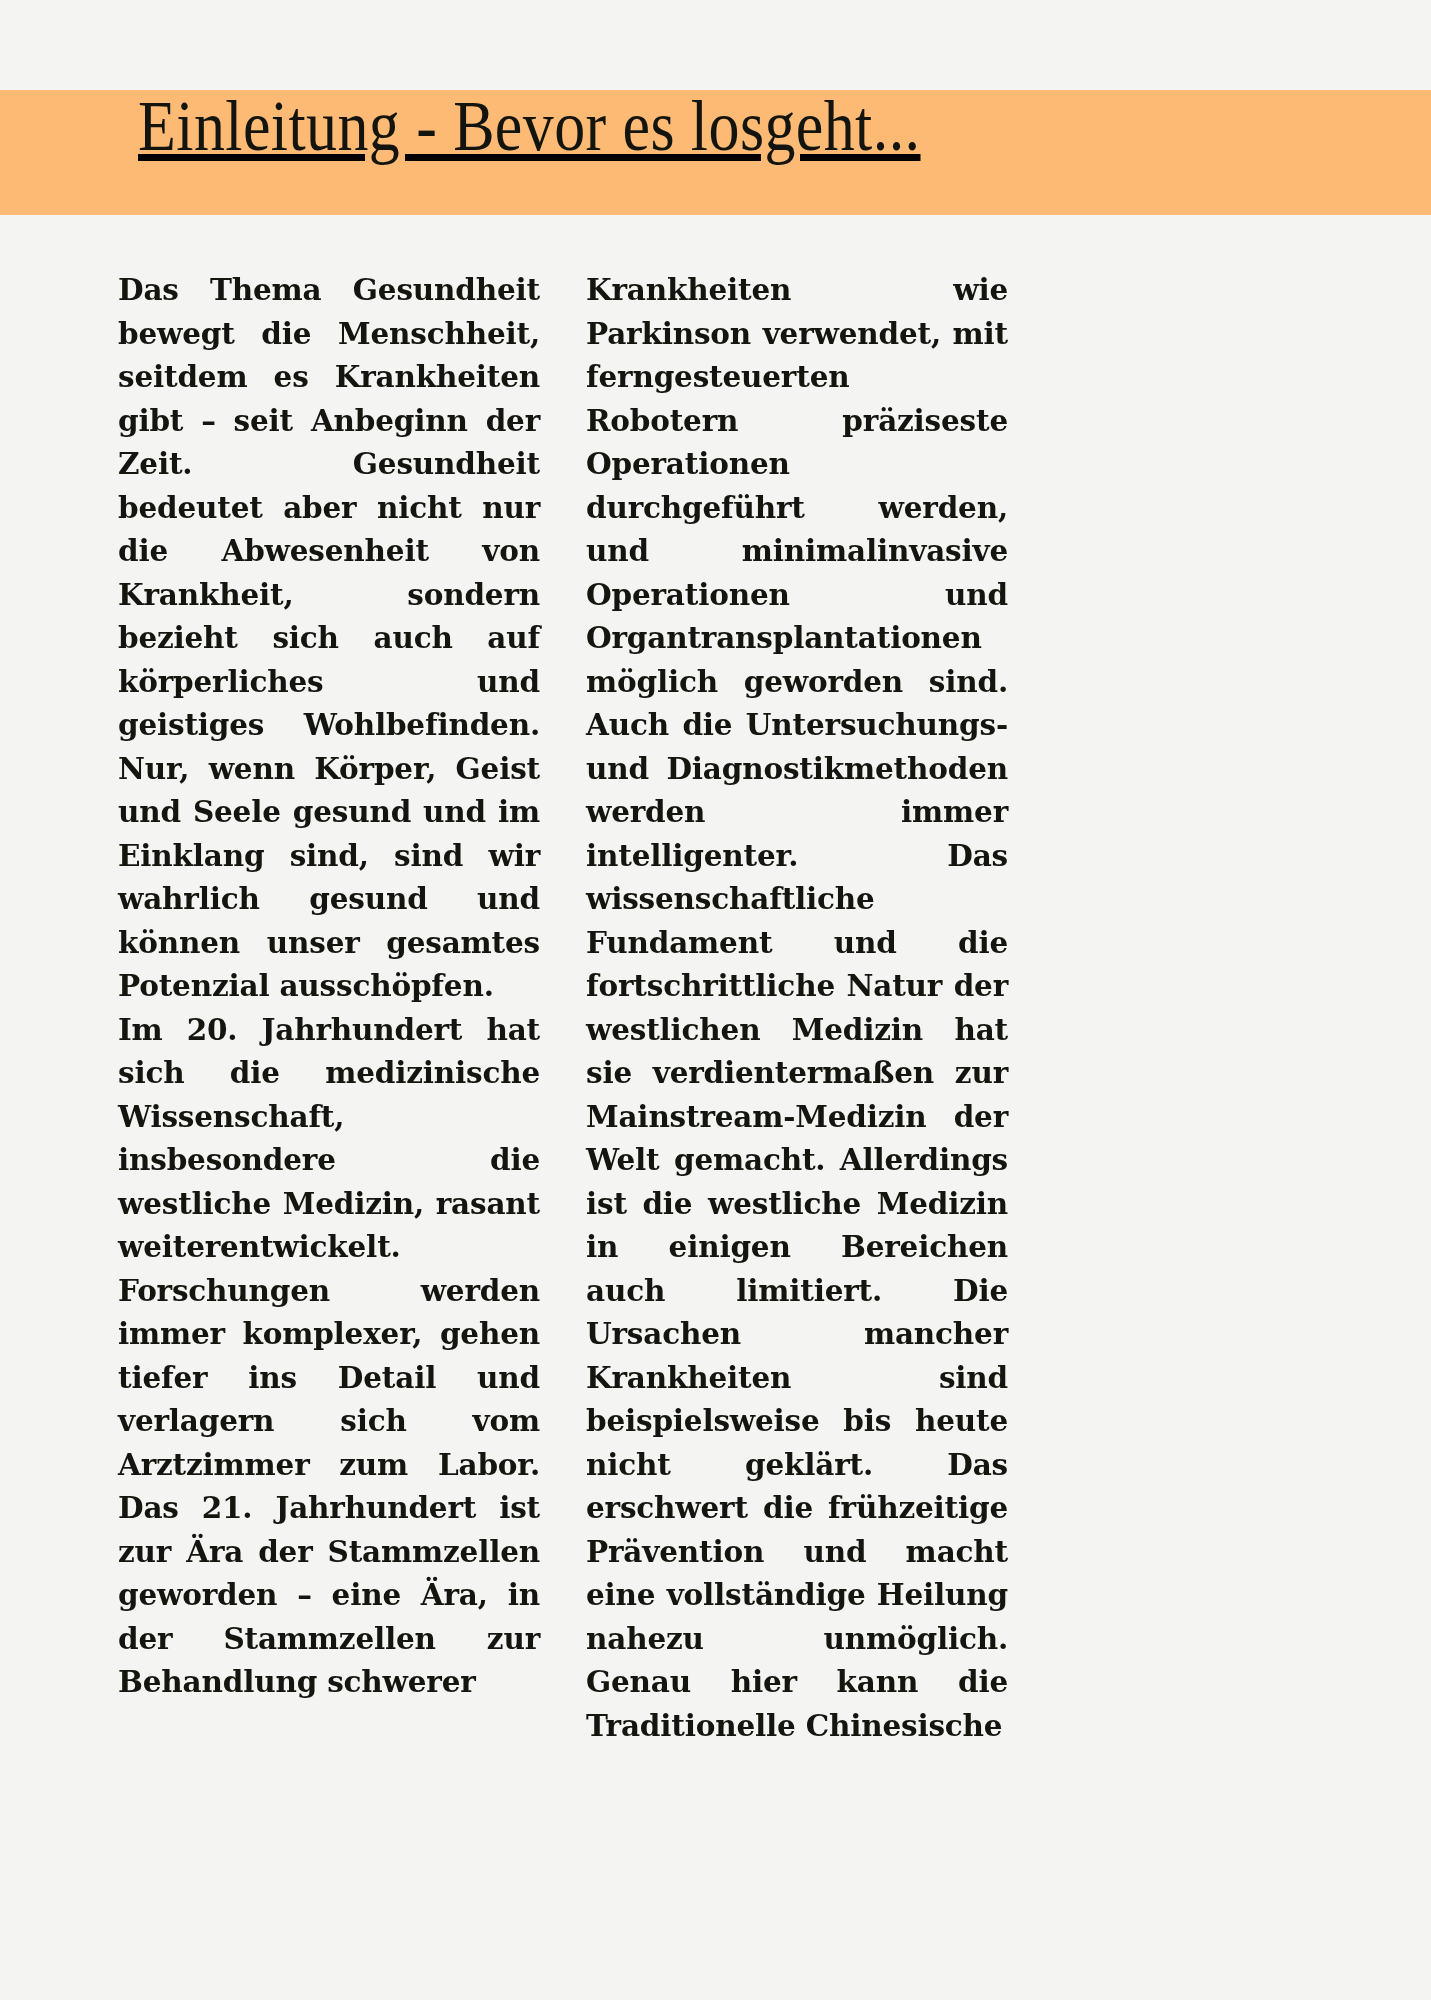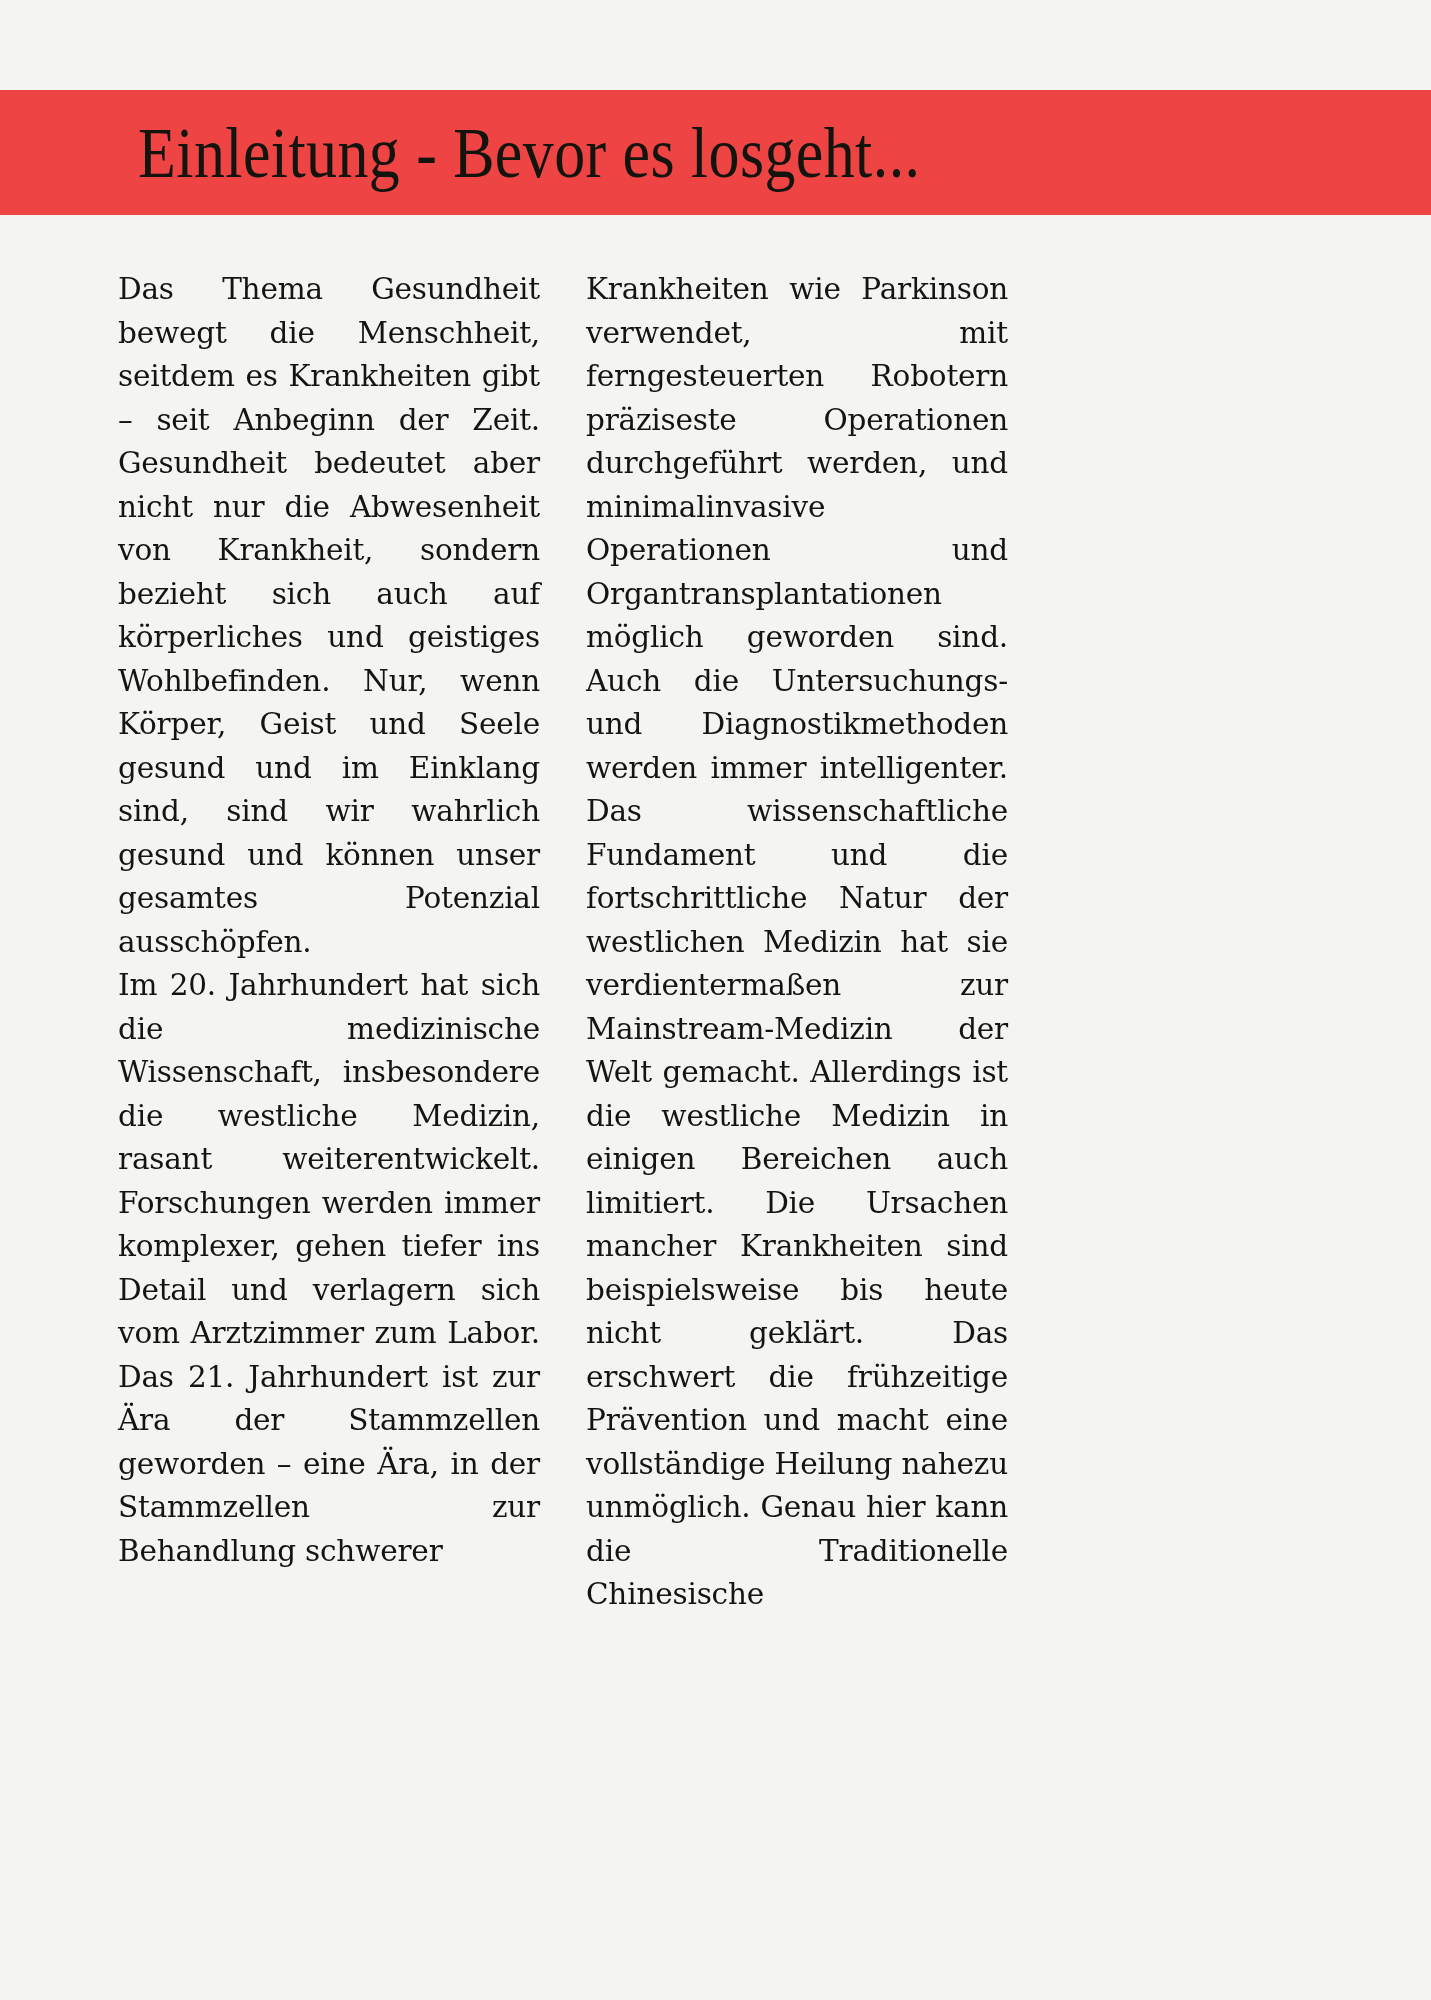--- a/index.html
+++ b/index.html
@@ -20,23 +20,23 @@
     background: #f4f5f3;
   }
 
   
   .header-band {
     position: absolute;
     left: 0;
     top: 90px;
     width: 1431px;
     height: 125px;
-    background: #ef4444;
+    background: #fdba74;
     display: flex;
-    align-items: center;
+    text-decoration: underline;
   }
   .header-title {
     margin-left: 138px;
     font-family: "Liberation Serif", "DejaVu Serif", serif;
     font-size: 72px;
     line-height: 1.0;
     font-weight: 400;
     color: #14140f;
     letter-spacing: 0.5px;
     transform: scaleX(0.86);
@@ -49,20 +49,21 @@
     position: absolute;
     left: 118px;
     top: 268px;
     width: 1196px;
     display: flex;
     gap: 46px;
   }
   .column {
     width: 422px;
     flex: 0 0 422px;
+    font-weight: bold;
   }
   .para {
     margin: 0;
     text-align: justify;
     text-align-last: left;
     font-family: "DejaVu Serif", serif;
     font-size: 29.5px;
     line-height: 43.5px;
     color: #15150f;
     letter-spacing: -0.2px;

